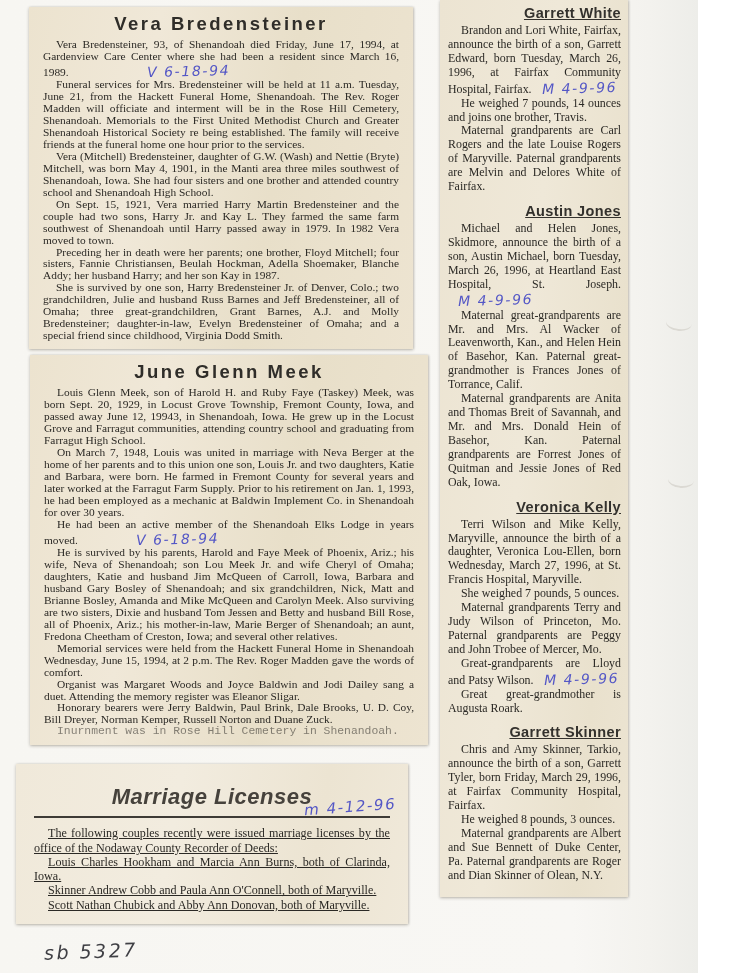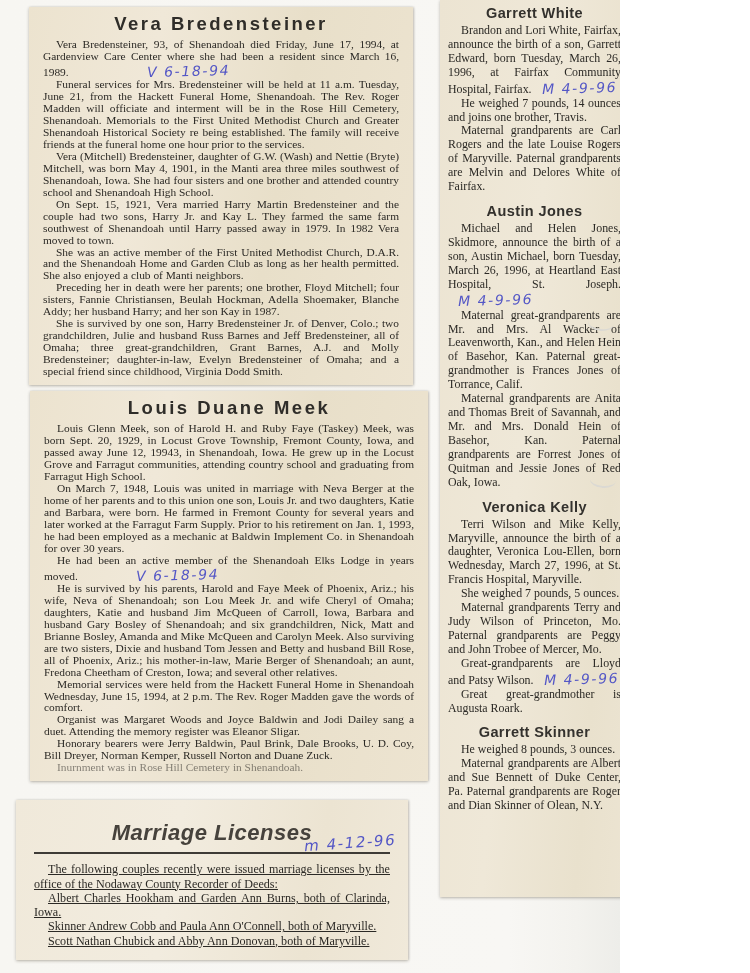--- a/index.html
+++ b/index.html
@@ -1,17 +1,17 @@
 <!DOCTYPE html>
 <html><head>
 <meta charset="utf-8">
 <style>
   html,body { margin:0; padding:0; }
   .page {
-    position:relative; width:620px; height:973px; overflow:hidden;
+    position:relative; width:698px; height:973px; overflow:hidden;
     background:linear-gradient(90deg,#f7f6f2 0%,#f8f7f4 82%,#f3f2ee 93%,#ededE9 100%);
     font-family:"Liberation Serif", serif; color:#2b2925;
   }
   
   .clip {
     background:linear-gradient(100deg,#ece3cf 0%,#f0e8d8 30%,#e8dfc9 62%,#ede4d1 100%);
     box-shadow:0 1px 3px rgba(60,50,30,.30), 1px 0 2px rgba(60,50,30,.15);
     box-sizing:border-box; position:relative;
   }
   .left-col { position:absolute; left:16px; top:7px; width:414px; }
@@ -27,35 +27,35 @@
                overflow:hidden; padding:3px 7px 4px 8px; font-size:11.9px; line-height:1.17;
                background:linear-gradient(95deg,#ece4d2 0%,#efe8d8 45%,#e9e1cd 80%,#ece4d2 100%); }
 
   p { margin:0; text-indent:13px; text-align:justify; }
   .clip.marriage p { text-indent:14px;text-decoration:underline; }
 
   h1 { margin:1px 0 4px 0; text-align:center; font:bold 18.5px "Liberation Sans", sans-serif;
        letter-spacing:2.5px; color:#2f2d29; }
   h2 { margin:0; text-align:center; font:bold italic 22px "Liberation Sans", sans-serif;
        letter-spacing:.5px; color:#46423c; }
-  h3 { margin:9px 0 3px 0; text-align:center; font:bold 14.5px "Liberation Sans", sans-serif;
-       letter-spacing:.4px; color:#33312d; }
+  h3 { margin:9px 0 3px 0; text-align:right; font:bold 14.5px "Liberation Sans", sans-serif;
+       letter-spacing:.4px; color:#33312d;text-decoration:underline; }
   .births h3.first { margin-top:2px; }
 
   .mhead { border-bottom:2px solid #3e3b36; padding:0 0 6px 0; margin-bottom:8px; position:relative; }
 
   
   .hand { font:italic 14px "DejaVu Sans", sans-serif; color:#5457c6; letter-spacing:1.6px;
           white-space:nowrap; display:inline-block; transform:rotate(-1.5deg); text-indent:0; }
   .ann-vera { margin-left:78px; }
   .ann-meek { margin-left:58px; }
   .ann-inline { margin-left:10px; }
   .ann-marriage { position:absolute; right:-6px; top:14px; font-size:15px; transform:rotate(-4deg); }
 
-  .faded { opacity:.55; }
+  .faded { opacity:.55;font-family:Liberation Mono, monospace; }
 
   .catalog { margin:16px 0 0 28px; width:max-content;
              font:italic 19px "DejaVu Sans", sans-serif; color:#3f3f44;
              letter-spacing:2.5px; transform:rotate(-2deg); }
 
   .curl { position:absolute; width:26px; height:14px; border:none;
           border-bottom:2px solid #dbd9d3; border-radius:50%; }
   .curl.c1 { right:6px; top:315px; transform:rotate(6deg); }
   .curl.c2 { right:4px; top:472px; transform:rotate(4deg); }
 </style>
@@ -65,44 +65,43 @@
 <div class="page">
 
   <div class="left-col">
 
     <article class="clip vera">
       <h1>Vera Bredensteiner</h1>
       <p><span>Vera Bredensteiner, 93, of Shenandoah died Friday, June 17, 1994, at Gardenview Care Center where she had been a resident since March 16, 1989.</span><span class="hand ann-vera">V 6-18-94</span></p>
       <p>Funeral services for Mrs. Bredensteiner will be held at 11 a.m. Tuesday, June 21, from the Hackett Funeral Home, Shenandoah. The Rev. Roger Madden will officiate and interment will be in the Rose Hill Cemetery, Shenandoah. Memorials to the First United Methodist Church and Greater Shenandoah Historical Society re being established. The family will receive friends at the funeral home one hour prior to the services.</p>
       <p>Vera (Mitchell) Bredensteiner, daughter of G.W. (Wash) and Nettie (Bryte) Mitchell, was born May 4, 1901, in the Manti area three miles southwest of Shenandoah, Iowa. She had four sisters and one brother and attended country school and Shenandoah High School.</p>
       <p>On Sept. 15, 1921, Vera married Harry Martin Bredensteiner and the couple had two sons, Harry Jr. and Kay L. They farmed the same farm southwest of Shenandoah until Harry passed away in 1979. In 1982 Vera moved to town.</p>
-      <p>She was an active member of the First United Methodist Church, D.A.R. and the Shenandoah Home and Garden Club as long as her health permitted. She also enjoyed a club of Manti neighbors.</p>
       <p>Preceding her in death were her parents; one brother, Floyd Mitchell; four sisters, Fannie Christiansen, Beulah Hockman, Adella Shoemaker, Blanche Addy; her husband Harry; and her son Kay in 1987.</p>
       <p>She is survived by one son, Harry Bredensteiner Jr. of Denver, Colo.; two grandchildren, Julie and husband Russ Barnes and Jeff Bredensteiner, all of Omaha; three great-grandchildren, Grant Barnes, A.J. and Molly Bredensteiner; daughter-in-law, Evelyn Bredensteiner of Omaha; and a special friend since childhood, Virginia Dodd Smith.</p>
     </article>
 
     <article class="clip meek">
-      <h1>Louis Duane Meek</h1>
+      <h1>June Glenn Meek</h1>
       <p>Louis Glenn Meek, son of Harold H. and Ruby Faye (Taskey) Meek, was born Sept. 20, 1929, in Locust Grove Township, Fremont County, Iowa, and passed away June 12, 19943, in Shenandoah, Iowa. He grew up in the Locust Grove and Farragut communities, attending country school and graduating from Farragut High School.</p>
       <p>On March 7, 1948, Louis was united in marriage with Neva Berger at the home of her parents and to this union one son, Louis Jr. and two daughters, Katie and Barbara, were born. He farmed in Fremont County for several years and later worked at the Farragut Farm Supply. Prior to his retirement on Jan. 1, 1993, he had been employed as a mechanic at Baldwin Implement Co. in Shenandoah for over 30 years.</p>
       <p><span>He had been an active member of the Shenandoah Elks Lodge in years moved.</span><span class="hand ann-meek">V 6-18-94</span></p>
       <p>He is survived by his parents, Harold and Faye Meek of Phoenix, Ariz.; his wife, Neva of Shenandoah; son Lou Meek Jr. and wife Cheryl of Omaha; daughters, Katie and husband Jim McQueen of Carroll, Iowa, Barbara and husband Gary Bosley of Shenandoah; and six grandchildren, Nick, Matt and Brianne Bosley, Amanda and Mike McQueen and Carolyn Meek. Also surviving are two sisters, Dixie and husband Tom Jessen and Betty and husband Bill Rose, all of Phoenix, Ariz.; his mother-in-law, Marie Berger of Shenandoah; an aunt, Fredona Cheetham of Creston, Iowa; and several other relatives.</p>
       <p>Memorial services were held from the Hackett Funeral Home in Shenandoah Wednesday, June 15, 1994, at 2 p.m. The Rev. Roger Madden gave the words of comfort.</p>
       <p>Organist was Margaret Woods and Joyce Baldwin and Jodi Dailey sang a duet. Attending the memory register was Eleanor Sligar.</p>
       <p>Honorary bearers were Jerry Baldwin, Paul Brink, Dale Brooks, U. D. Coy, Bill Dreyer, Norman Kemper, Russell Norton and Duane Zuck.</p>
       <p class="faded">Inurnment was in Rose Hill Cemetery in Shenandoah.</p>
     </article>
 
     <article class="clip marriage">
       <div class="mhead">
         <h2>Marriage Licenses</h2>
         <span class="hand ann-marriage">m 4-12-96</span>
       </div>
       <p>The following couples recently were issued marriage licenses by the office of the Nodaway County Recorder of Deeds:</p>
-      <p>Albert Charles Hookham and Garden Ann Burns, both  of Clarinda, Iowa.</p>
+      <p>Louis Charles Hookham and Marcia Ann Burns, both  of Clarinda, Iowa.</p>
       <p>Skinner Andrew Cobb and Paula Ann O'Connell, both of Maryville.</p>
       <p>Scott Nathan Chubick and Abby Ann Donovan, both of Maryville.</p>
     </article>
 
     <div class="catalog">sb 5327</div>
   </div>
 
   <aside class="clip births">
 
     <section>
@@ -123,20 +122,21 @@
       <h3>Veronica Kelly</h3>
       <p>Terri Wilson and Mike Kelly, Maryville, announce the birth of a daughter, Veronica Lou-Ellen, born Wednesday, March 27, 1996, at St. Francis Hospital, Maryville.</p>
       <p>She weighed 7 pounds, 5 ounces.</p>
       <p>Maternal grandparents Terry and Judy Wilson of Princeton, Mo. Paternal grandparents are Peggy and John Trobee of Mercer, Mo.</p>
       <p><span>Great-grandparents are Lloyd and Patsy Wilson.</span><span class="hand ann-inline">M 4-9-96</span></p>
       <p>Great great-grandmother is Augusta Roark.</p>
     </section>
 
     <section>
       <h3>Garrett Skinner</h3>
+      <p>Chris and Amy Skinner, Tarkio, announce the birth of a son, Garrett Tyler, born Friday, March 29, 1996, at Fairfax Community Hospital, Fairfax.</p>
       <p>He weighed 8 pounds, 3 ounces.</p>
       <p>Maternal grandparents are Albert and Sue Bennett of Duke Center, Pa. Paternal grandparents are Roger and Dian Skinner of Olean, N.Y.</p>
 
     </section>
 
   </aside>
 
   <div class="curl c1"></div>
   <div class="curl c2"></div>
 

